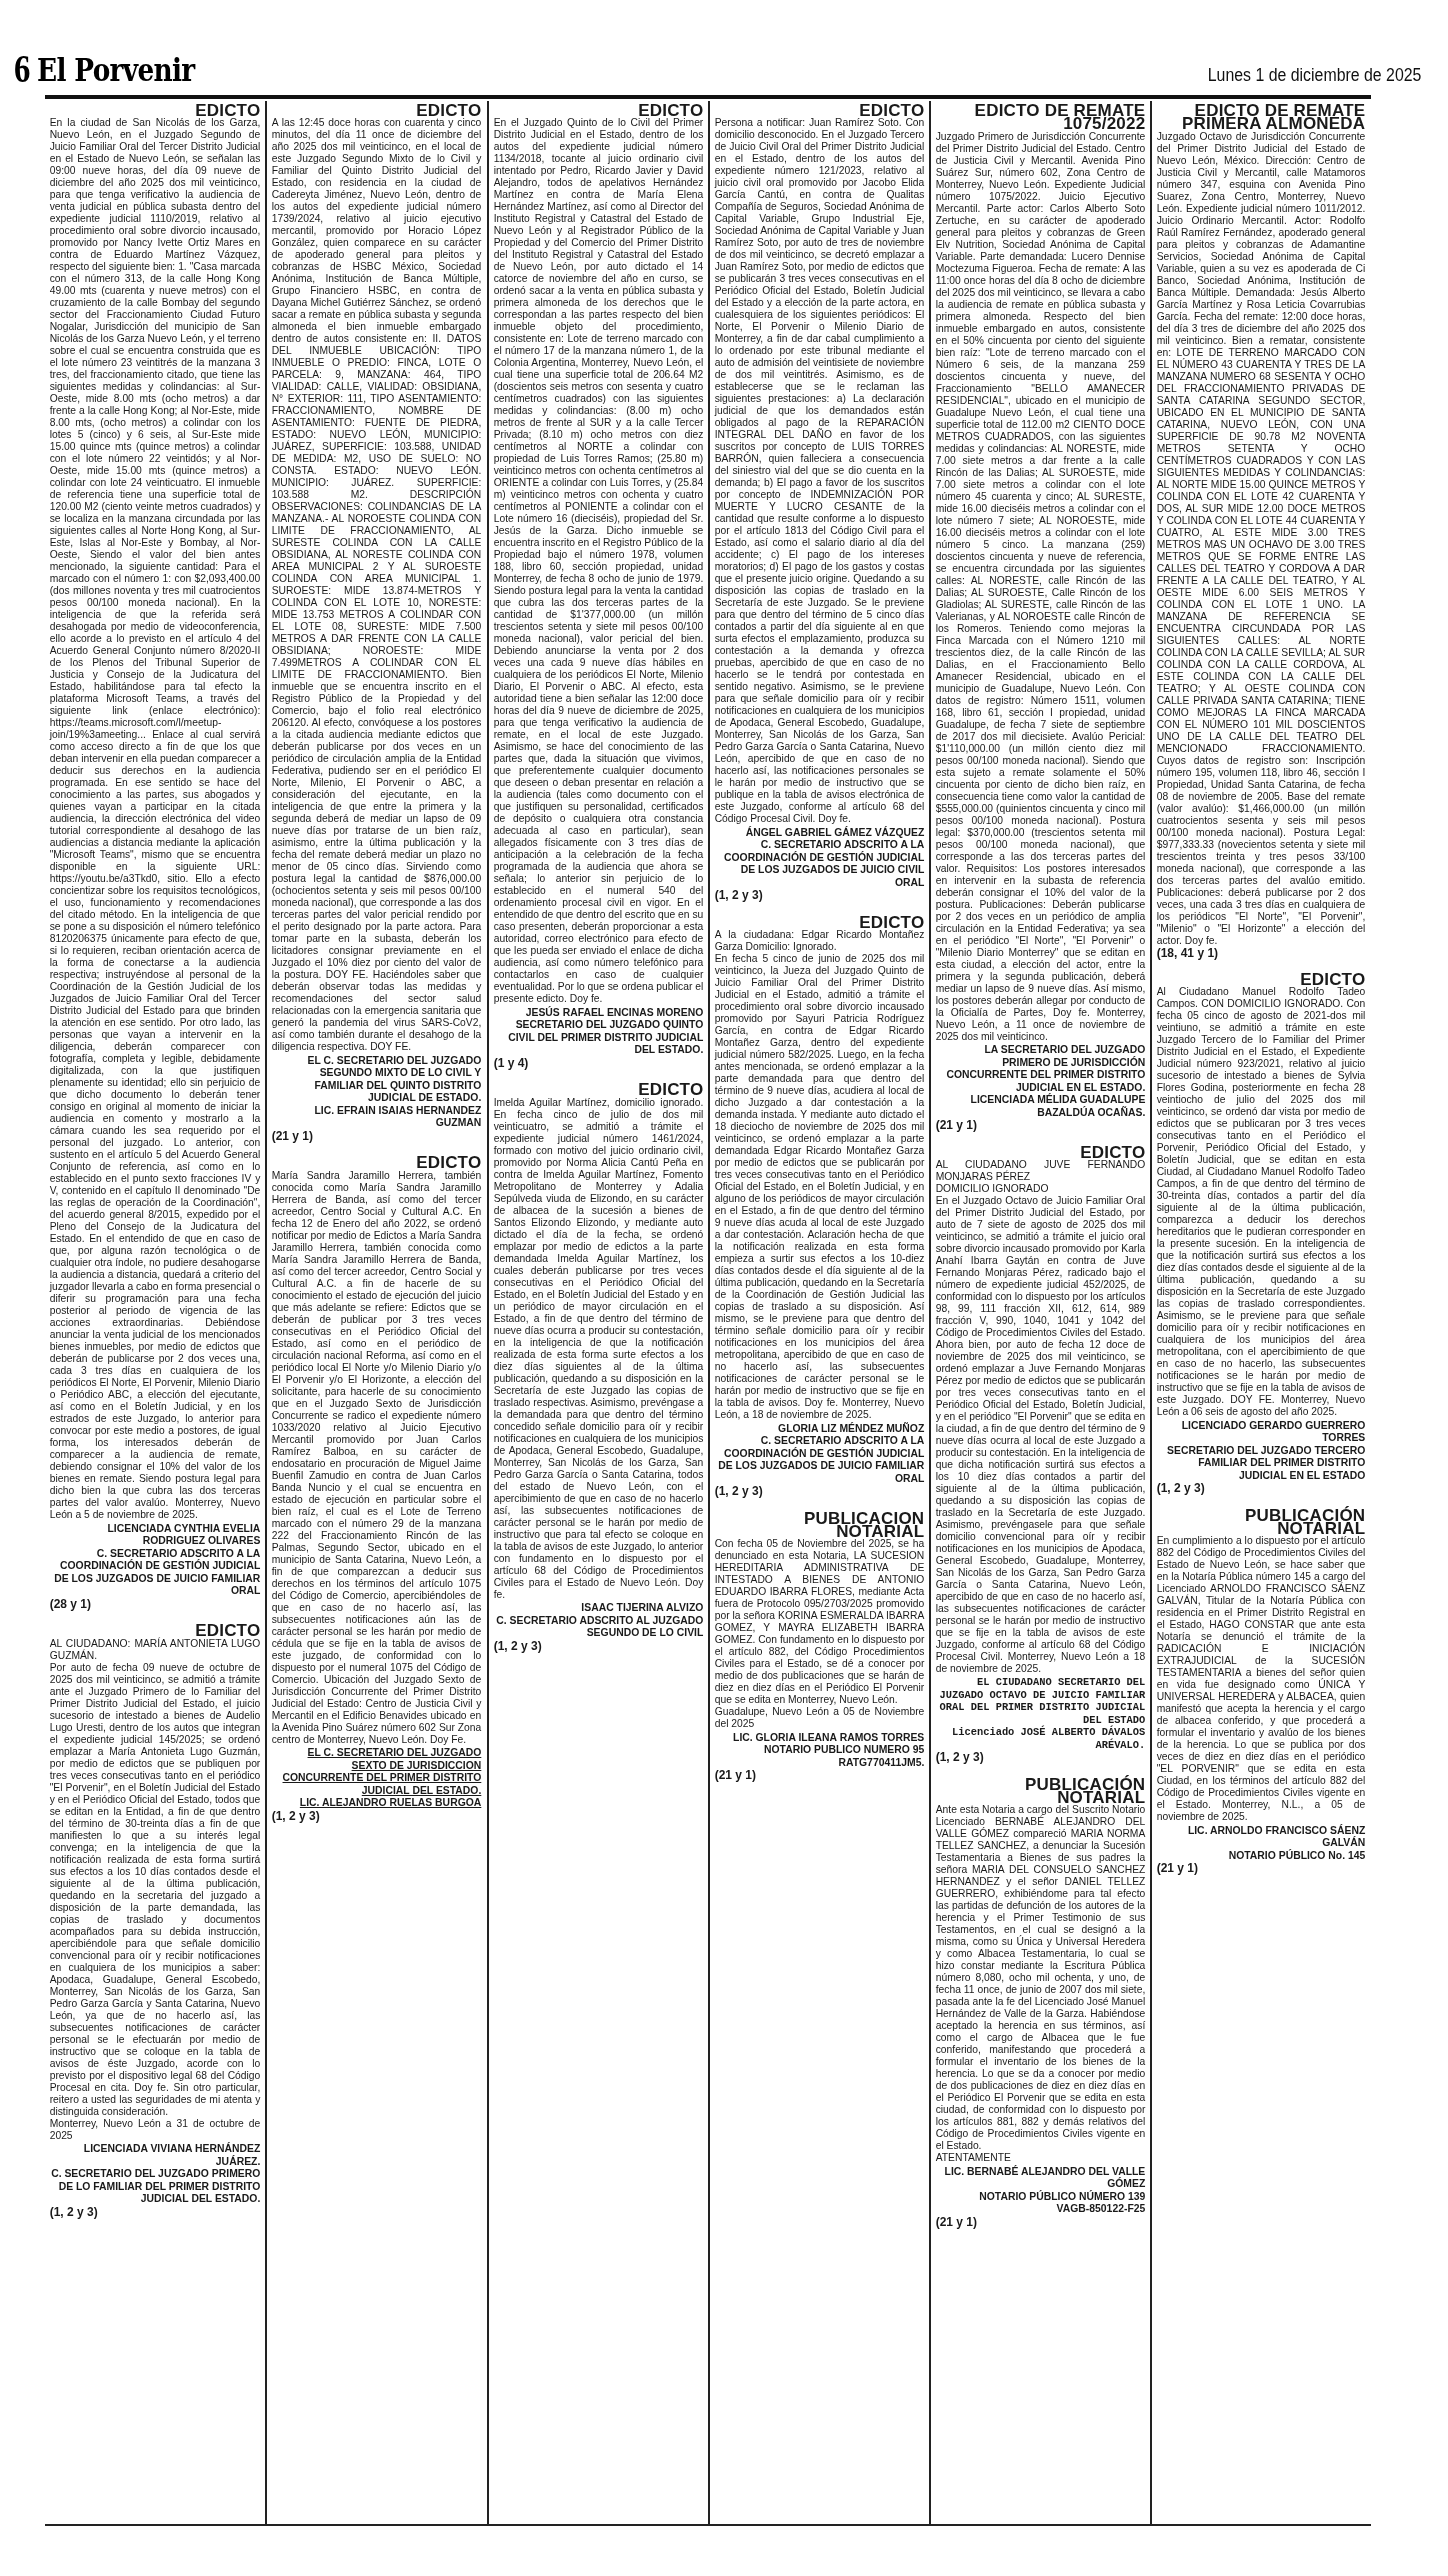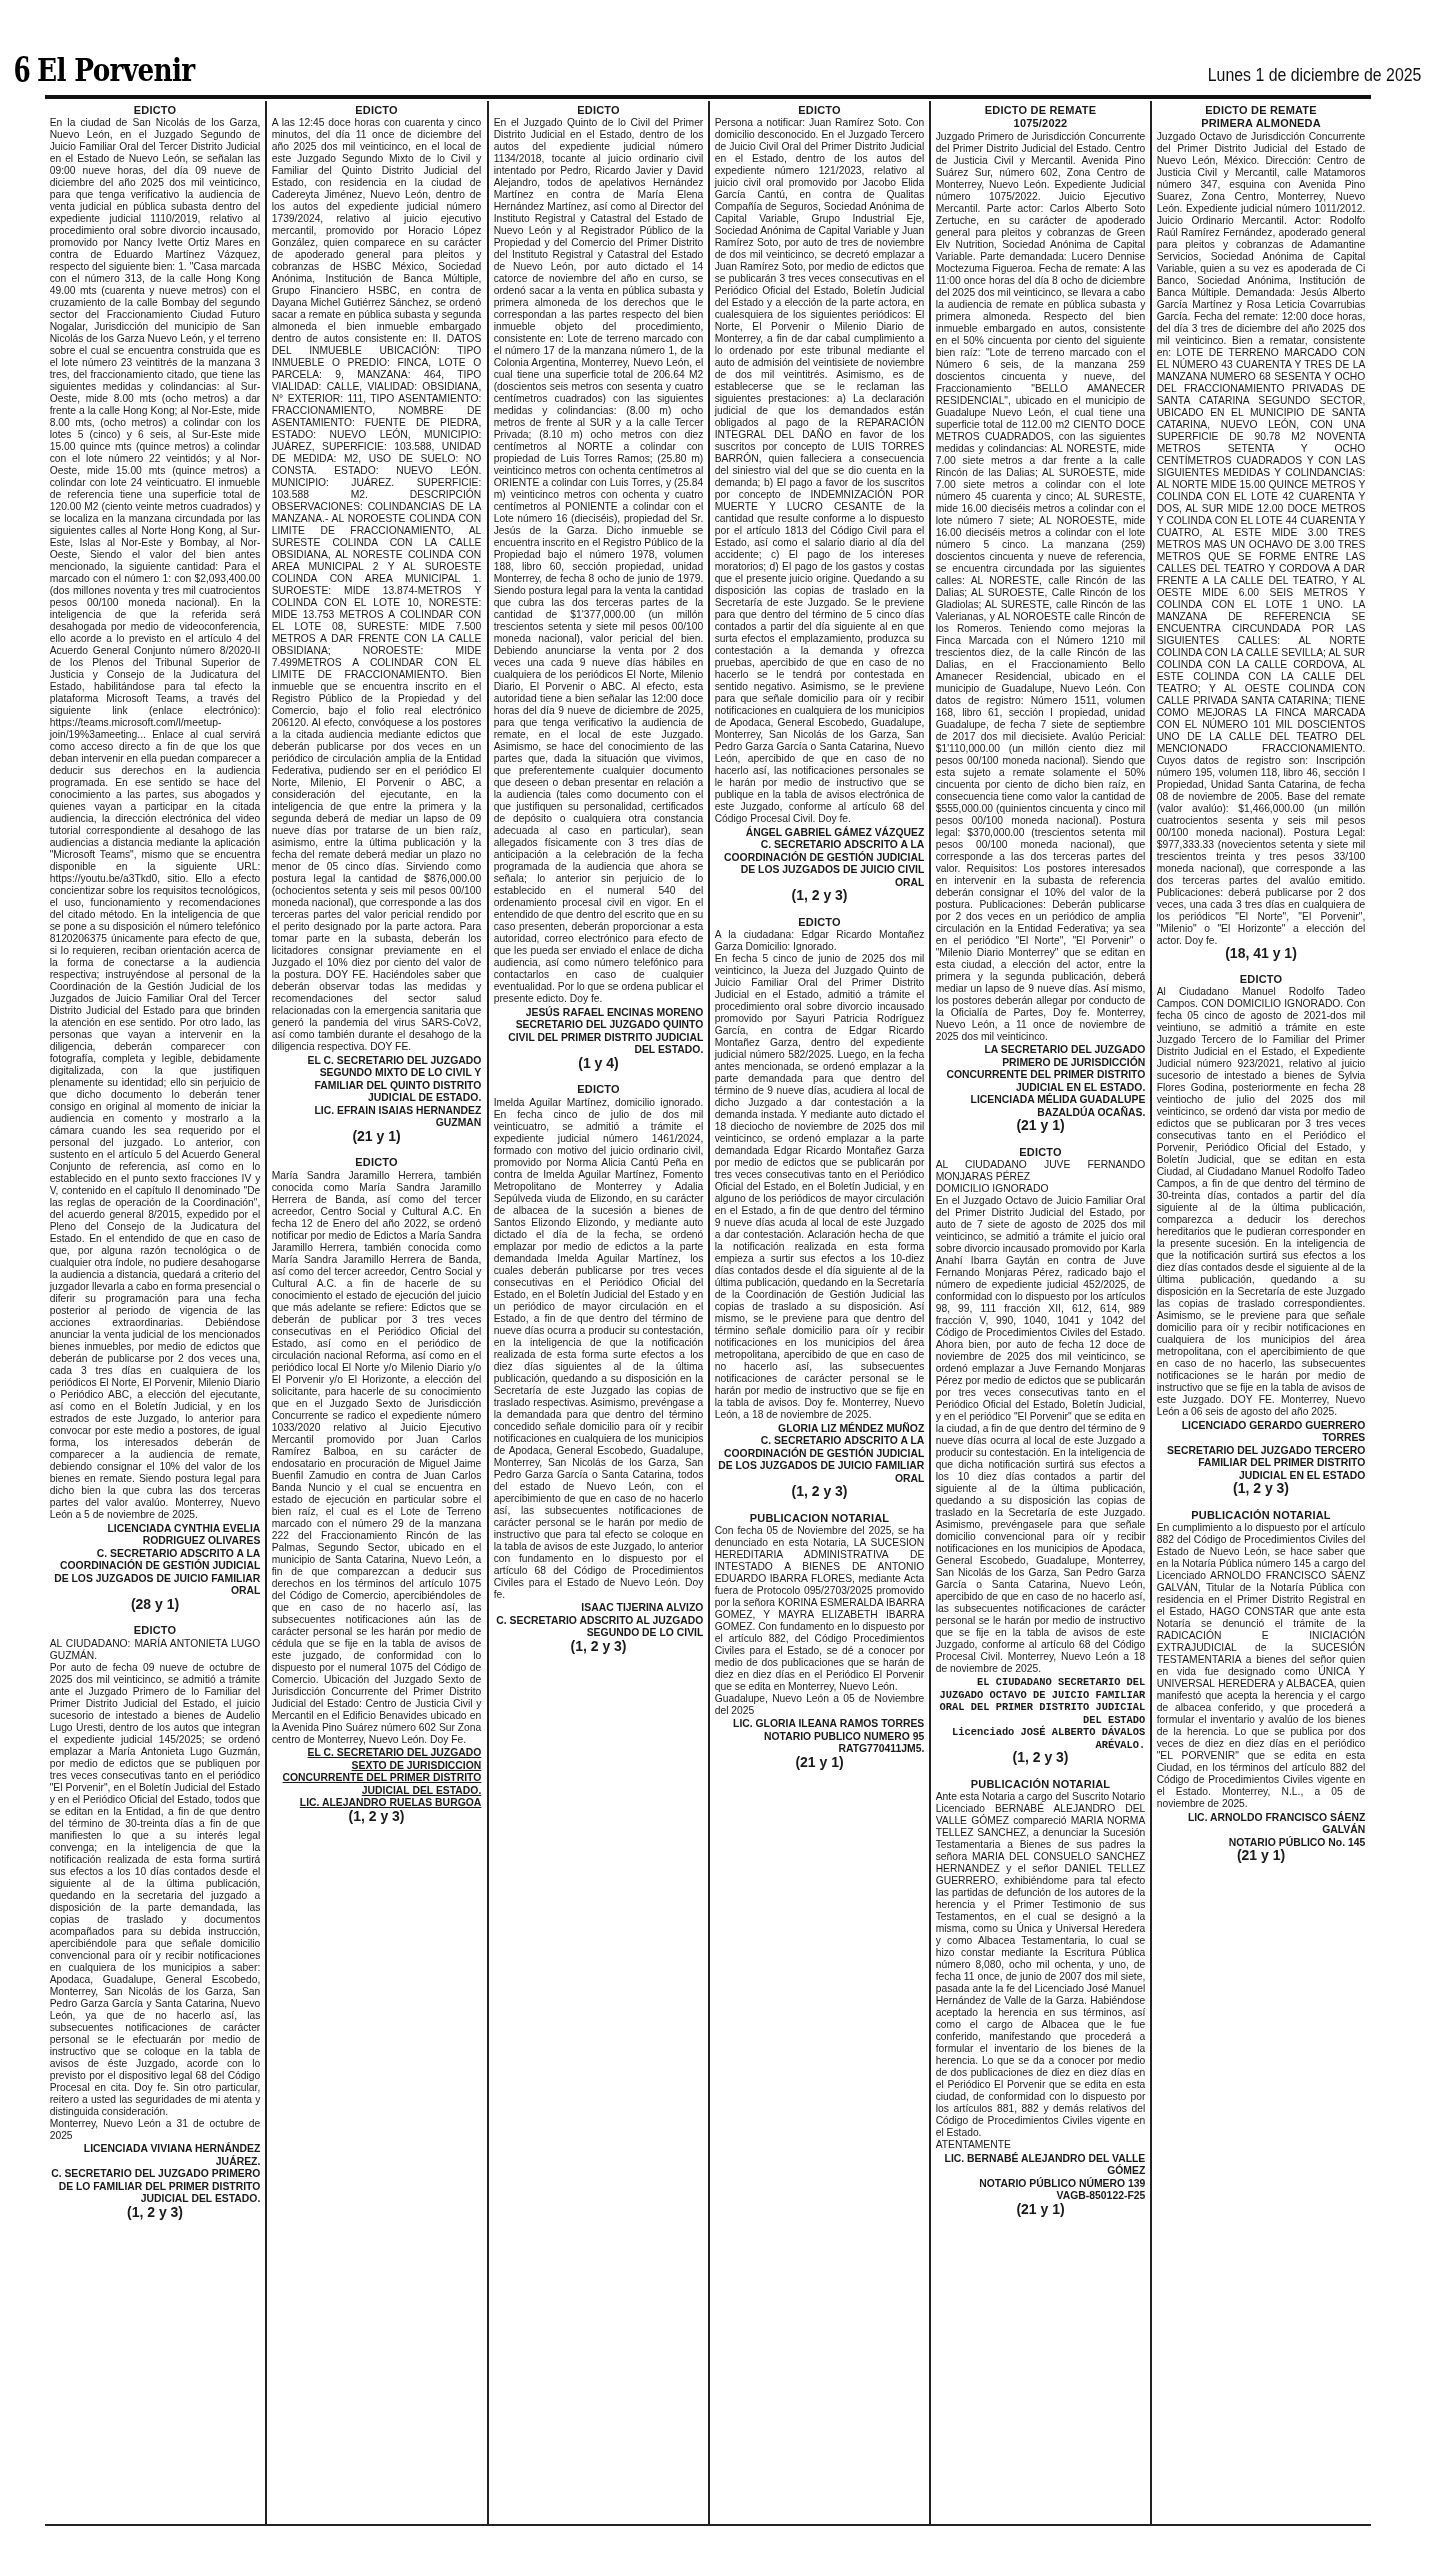--- a/index.html
+++ b/index.html
@@ -47,33 +47,33 @@
   }
   .col {
     position: absolute; top: 0;
     height: 2423px;
     padding: 3.1px 4.7px 0 4.7px;
     overflow: hidden;
   }
   .col.bordered { border-left: 2.3px solid #222; }
   .edict { margin-bottom: 14px; }
   .edict h2 {
-    text-align: center; font-size: 11px; font-weight: bold;
+    text-align: right; font-size: 17px; font-weight: bold;
     line-height: 13.2px; letter-spacing: 0.2px;
   }
   .edict p {
     font-size: 10.3px; line-height: 12px; text-align: justify;
     hyphens: auto; word-break: break-word;
   }
   .edict .sig {
     text-align: right; font-weight: bold; font-size: 10.4px; line-height: 12.5px;
     margin-top: 1.6px;
   }
   .edict .pub {
-    text-align: center; font-weight: bold; font-size: 14px; line-height: 12.5px;
+    font-weight: bold; font-size: 12px; line-height: 12.5px;
   }
   .bottom-rule { position: absolute; height: 2.3px; background: #222; }
 </style>
 </head>
 <body>
 
 <div class="masthead">
   <span class="page-num">6</span>
   <span class="paper-name">El Porvenir</span>
   <span class="date">Lunes 1 de diciembre de 2025</span>

